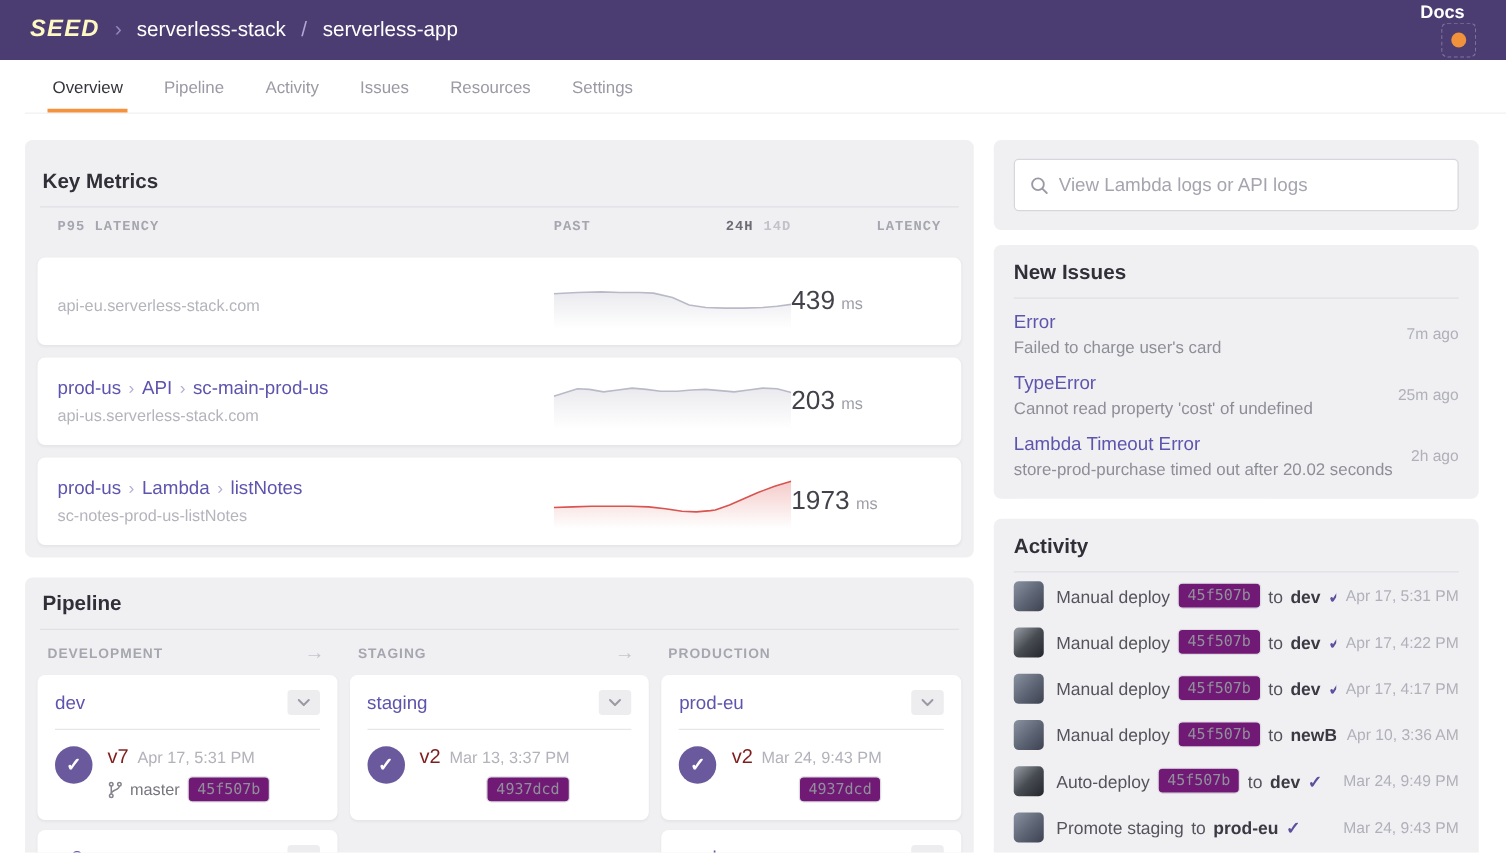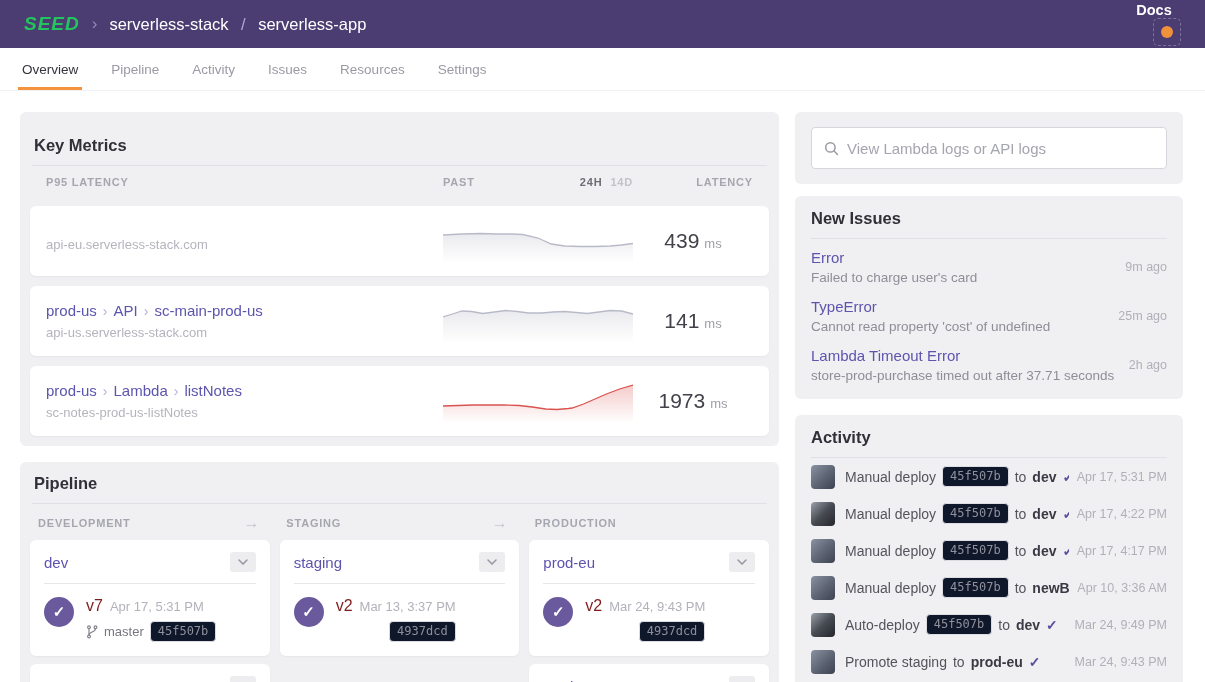--- a/index.html
+++ b/index.html
@@ -1,60 +1,60 @@
 <!DOCTYPE html>
 <html><head>
 <meta charset="utf-8">
 <style>
   * { margin:0; padding:0; box-sizing:border-box; }
   html,body { width:1205px; height:682px; overflow:hidden; }
   body { font-family:"Liberation Sans", sans-serif; background:#ffffff; color:#3a3942; position:relative; }
 
   
   .topbar { height:48px; background:#4b3c72; display:flex; align-items:center; padding:0 24px; }
-  .logo { color:#22c55e; font-weight:bold; font-style:italic; font-size:19px; letter-spacing:1px; cursor:pointer; }
+  .logo { color:#fef9c3; font-weight:bold; font-style:italic; font-size:19px; letter-spacing:1px; cursor:pointer; }
   .bc-chev { color:#9488bd; font-size:17px; margin:0 12px; }
   .bc-org, .bc-app { color:#fff; font-size:16.5px; cursor:pointer; }
   .bc-slash { color:#b1a7d4; font-size:16.5px; margin:0 8px; }
   .topbar-right { margin-left:auto; display:flex; align-items:center;flex-direction:column; }
   .docs { color:#fff; font-weight:bold; font-size:14.5px; cursor:pointer; }
   .avatar-btn { margin-left:26px; width:28px; height:28px; border:1px dashed rgba(255,255,255,.28); border-radius:5px; display:flex; align-items:center; justify-content:center; cursor:pointer; }
   .avatar-dot { width:12px; height:12px; border-radius:50%; background:#f0913c; }
 
   
-  .tabs { height:43px; background:#fff; display:flex; align-items:stretch; padding-left:20px; gap:29px; border-bottom:1px solid #f1f1f4; }
+  .tabs { height:43px; background:#fff; display:flex; align-items:stretch; padding-left:20px; gap:29px; border-bottom:1px solid #f1f1f4;margin-left:20px; }
   .tab { display:flex; align-items:center; font-size:13.5px; color:#9b9aa4; cursor:pointer; position:relative; padding:0 2px; }
   .tab.active { color:#35343d; }
   .tab.active::after { content:""; position:absolute; left:-2px; right:-2px; bottom:0; height:3px; background:#f5923e; }
 
   
   .main { display:flex; gap:16px; padding:21px 22px 0 20px; align-items:flex-start; }
   .col-left { width:759px; flex:none; }
   .col-right { width:388px; flex:none; }
   .panel { background:#f0f0f2; border-radius:6px; }
 
   .panel-h { font-size:16.5px; font-weight:bold; color:#312f38; }
 
   
   .km { padding:12px 10px 10px; }
   .km-head { margin:0 2px; padding:12px 2px 10px; border-bottom:1px solid #e0e0e5; }
-  .km-cols { display:grid; grid-template-columns:1fr 190px 120px; align-items:center; padding:10px 16px 8px; font-size:11px; font-weight:bold; letter-spacing:.8px; color:#a6a6b0; }
+  .km-cols { display:grid; grid-template-columns:1fr 190px 120px; align-items:center; padding:10px 16px 8px; font-size:11px; font-weight:bold; letter-spacing:.8px; color:#a6a6b0;font-family:Liberation Mono, monospace; }
   .km-cols .spark-col { display:flex; justify-content:space-between; align-items:center; }
   .range { display:flex; gap:8px; }
   .range .r-active { color:#6d6c76; cursor:pointer; }
   .range .r-idle { color:#c2c2ca; cursor:pointer; }
   .km-current { text-align:right; }
 
   .m-card { display:grid; grid-template-columns:1fr 190px 120px; align-items:center; background:#fff; border-radius:6px; padding:13px 16px; margin-top:10px; box-shadow:0 1px 2px rgba(40,40,60,.05); }
   .m-crumbs { font-size:15px; }
   .m-crumbs a { color:#5d54ae; text-decoration:none; cursor:pointer; }
   .m-sep { color:#b5aed6; margin:0 6px; font-size:14px; }
   .m-sub { margin-top:6px; font-size:13px; color:#b4b4bd; }
   .m-spark { height:44px; display:block; }
-  .m-val { text-align:center; white-space:nowrap; }
+  .m-val { text-align:left; white-space:nowrap; }
   .m-num { font-size:21px; color:#43424a; }
   .m-unit { font-size:13px; color:#9e9ea8; margin-left:5px; }
 
   
   .pl { margin-top:16px; padding:0 10px 10px; height:290px; }
   .pl-head { margin:0 2px; padding:12px 2px 10px; border-bottom:1px solid #e0e0e5; }
   .pl-stages { display:grid; grid-template-columns:1fr 1fr 1fr; gap:10px; padding:10px 2px 8px; }
   .stage-h { display:flex; align-items:center; justify-content:space-between; font-size:11px; font-weight:bold; letter-spacing:.8px; color:#a6a6b0; padding:0 6px; }
   .stage-arrow { color:#c4c4cc; font-size:16px; font-weight:bold; margin-right:4px; }
   .pl-grid { display:grid; grid-template-columns:1fr 1fr 1fr; gap:10px; align-items:start; }
@@ -63,21 +63,21 @@
   .p-top { display:flex; align-items:center; justify-content:space-between; }
   .p-name { color:#5d54ae; font-size:15px; text-decoration:none; cursor:pointer; }
   .p-select { width:26px; height:20px; background:#ededf0; border:none; border-radius:3px; display:flex; align-items:center; justify-content:center; cursor:pointer; }
   .p-div { border-bottom:1px solid #e7e7ea; margin-top:11px; }
   .p-body { display:flex; margin-top:13px; gap:12px; align-items:flex-start; }
   .p-check { width:30px; height:30px; border-radius:50%; background:#6a5a9d; color:#fff; font-size:15px; font-weight:bold; display:flex; align-items:center; justify-content:center; flex:none; }
   .p-ver { font-size:16px; color:#7f1d1d; }
   .p-date { font-size:13px; color:#b2b2bb; margin-left:7px; }
   .p-line2 { margin-top:6px; display:flex; align-items:center; gap:6px;justify-content:flex-end; }
   .p-branch { font-size:13px; color:#77767f; }
-  .hash { display:inline-block; border:1px solid #dcdce2; border-radius:4px; padding:2px 7px 3px; font-family:"DejaVu Sans Mono", monospace; font-size:12px; color:#90909b; background:#0f172a; }
+  .hash { display:inline-block; border:1px solid #dcdce2; border-radius:4px; padding:2px 7px 3px; font-family:"DejaVu Sans Mono", monospace; font-size:12px; color:#90909b; background:#701a75; }
 
   
   .search-panel { padding:15px 16px; }
   .search-box { background:#fff; border:1px solid #d6d6dd; border-radius:4px; height:42px; display:flex; align-items:center; padding:0 12px; }
   .search-box input { border:none; outline:none; flex:1; font-size:15px; color:#55545e; margin-left:8px; font-family:"Liberation Sans", sans-serif; background:transparent; }
   .search-box input::placeholder { color:#a5a5af; }
 
   .ni { margin-top:12px; padding:0 16px 13px; }
   .side-h { padding:13px 0 10px; border-bottom:1px solid #e0e0e5; font-size:16.5px; font-weight:bold; color:#312f38; }
   .issue { display:flex; align-items:center; padding:10px 0 3px; }
@@ -175,21 +175,21 @@
             <defs>
               <linearGradient id="sg1" x1="0" y1="0" x2="0" y2="1">
                 <stop offset="0" stop-color="#b9bac8" stop-opacity="0.30"></stop>
                 <stop offset="1" stop-color="#b9bac8" stop-opacity="0"></stop>
               </linearGradient>
             </defs>
             <path d="M0.0,18.0 L9.5,15.0 L19.0,12.0 L28.5,12.5 L39.9,14.5 L51.3,13.0 L62.7,11.5 L74.1,12.5 L85.5,14.0 L98.8,14.0 L110.2,13.0 L121.6,12.5 L133.0,13.5 L144.4,14.5 L155.8,13.0 L167.2,11.5 L178.6,12.0 L190.0,15.0 L190,44 L0,44 Z" fill="url(#sg1)"></path>
             <path d="M0.0,18.0 L9.5,15.0 L19.0,12.0 L28.5,12.5 L39.9,14.5 L51.3,13.0 L62.7,11.5 L74.1,12.5 L85.5,14.0 L98.8,14.0 L110.2,13.0 L121.6,12.5 L133.0,13.5 L144.4,14.5 L155.8,13.0 L167.2,11.5 L178.6,12.0 L190.0,15.0" fill="none" stroke="#b9bac8" stroke-width="1.3"></path>
           </svg>
         <div class="m-val">
-          <span class="m-num">141</span><span class="m-unit">ms</span>
+          <span class="m-num">203</span><span class="m-unit">ms</span>
         </div>
       </div>
 
       <div class="m-card">
         <div>
           <div class="m-crumbs">
             <a>prod-us</a><span class="m-sep">›</span><a>Lambda</a><span class="m-sep">›</span><a>listNotes</a>
           </div>
           <div class="m-sub">sc-notes-prod-us-listNotes</div>
         </div>
@@ -341,35 +341,35 @@
     </section>
 
     <section class="panel ni">
       <div class="side-h">New Issues</div>
 
       <div class="issue">
         <div class="issue-l">
           <a class="issue-t">Error</a>
           <div class="issue-d">Failed to charge user's card</div>
         </div>
-        <span class="issue-time">9m ago</span>
+        <span class="issue-time">7m ago</span>
       </div>
 
       <div class="issue">
         <div class="issue-l">
           <a class="issue-t">TypeError</a>
           <div class="issue-d">Cannot read property 'cost' of undefined</div>
         </div>
         <span class="issue-time">25m ago</span>
       </div>
 
       <div class="issue">
         <div class="issue-l">
           <a class="issue-t">Lambda Timeout Error</a>
-          <div class="issue-d">store-prod-purchase timed out after 37.71 seconds</div>
+          <div class="issue-d">store-prod-purchase timed out after 20.02 seconds</div>
         </div>
         <span class="issue-time">2h ago</span>
       </div>
     </section>
 
     <section class="panel act">
       <div class="side-h">Activity</div>
 
       <div class="a-row">
         <span class="a-av av-p1"></span>

